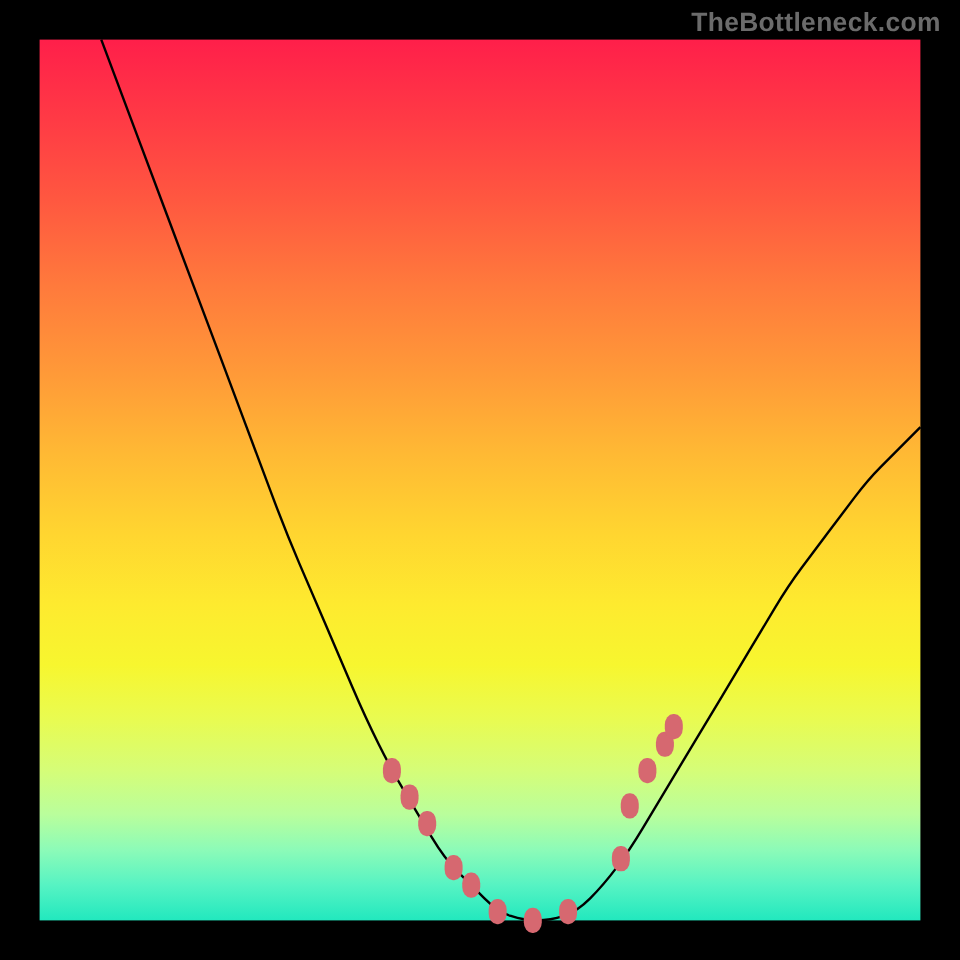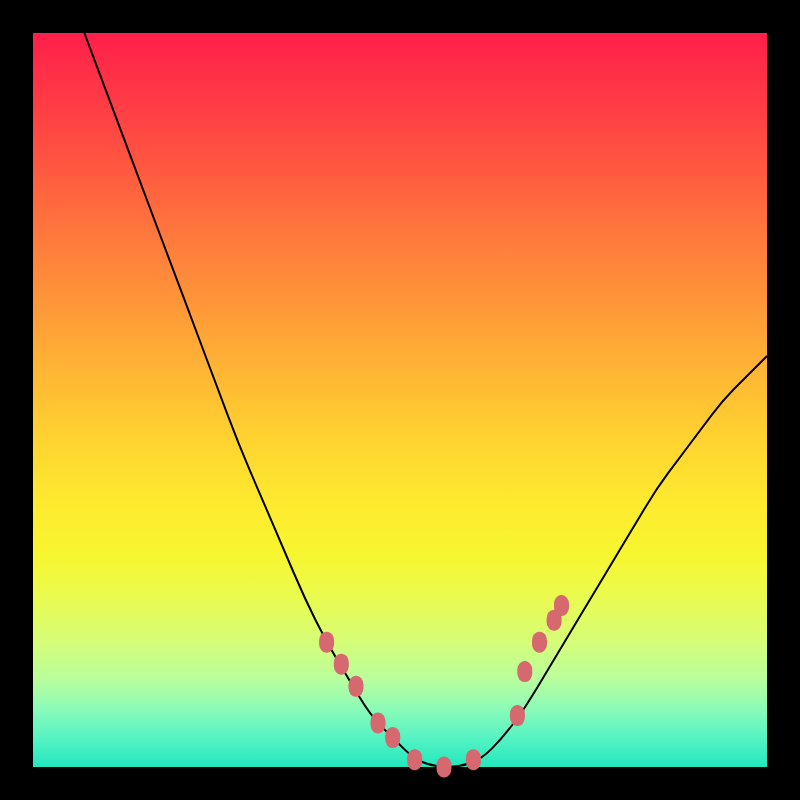--- a/index.html
+++ b/index.html
@@ -67,20 +67,21 @@
     stroke-width: 2;
   }
   .marker {
     fill: #d66870;
   }
 </style>
 </head>
 <body>
 
 <div class="stage">
+  <div class="watermark">TheBottleneck.com</div>
 
   <div class="plot-area">
     <svg class="curve" viewBox="0 0 734 734">
       <path id="main-curve" class="curve-line" d="M 51.4 0.0 Q 51.4 0.0 62.4 29.4 Q 73.4 58.7 84.4 88.1 Q 95.4 117.4 106.4 146.8 Q 117.4 176.2 128.4 205.5 Q 139.5 234.9 150.5 264.2 Q 161.5 293.6 172.5 323.0 Q 183.5 352.3 194.5 381.7 Q 205.5 411.0 216.5 436.7 Q 227.5 462.4 238.6 488.1 Q 249.6 513.8 260.6 539.5 Q 271.6 565.2 282.6 587.2 Q 293.6 609.2 304.6 627.6 Q 315.6 645.9 326.6 664.3 Q 337.6 682.6 348.6 693.6 Q 359.7 704.6 370.7 715.6 Q 381.7 726.7 392.7 730.3 Q 403.7 734.0 414.7 734.0 Q 425.7 734.0 436.7 730.3 Q 447.7 726.7 458.8 715.6 Q 469.8 704.6 480.8 690.0 Q 491.8 675.3 502.8 656.9 Q 513.8 638.6 524.8 620.2 Q 535.8 601.9 546.8 583.5 Q 557.8 565.2 568.9 546.8 Q 579.9 528.5 590.9 510.1 Q 601.9 491.8 612.9 473.4 Q 623.9 455.1 634.9 440.4 Q 645.9 425.7 656.9 411.0 Q 667.9 396.4 679.0 381.7 Q 690.0 367.0 701.0 356.0 Q 712.0 345.0 723.0 334.0 T 734.0 323.0 "></path>
       <g id="marker-group">
           <rect x="286.1" y="598.7" width="15" height="21" rx="7" ry="9" class="marker"></rect>
           <rect x="300.8" y="620.7" width="15" height="21" rx="7" ry="9" class="marker"></rect>
           <rect x="315.5" y="642.8" width="15" height="21" rx="7" ry="9" class="marker"></rect>
           <rect x="337.5" y="679.5" width="15" height="21" rx="7" ry="9" class="marker"></rect>
           <rect x="352.2" y="694.1" width="15" height="21" rx="7" ry="9" class="marker"></rect>

